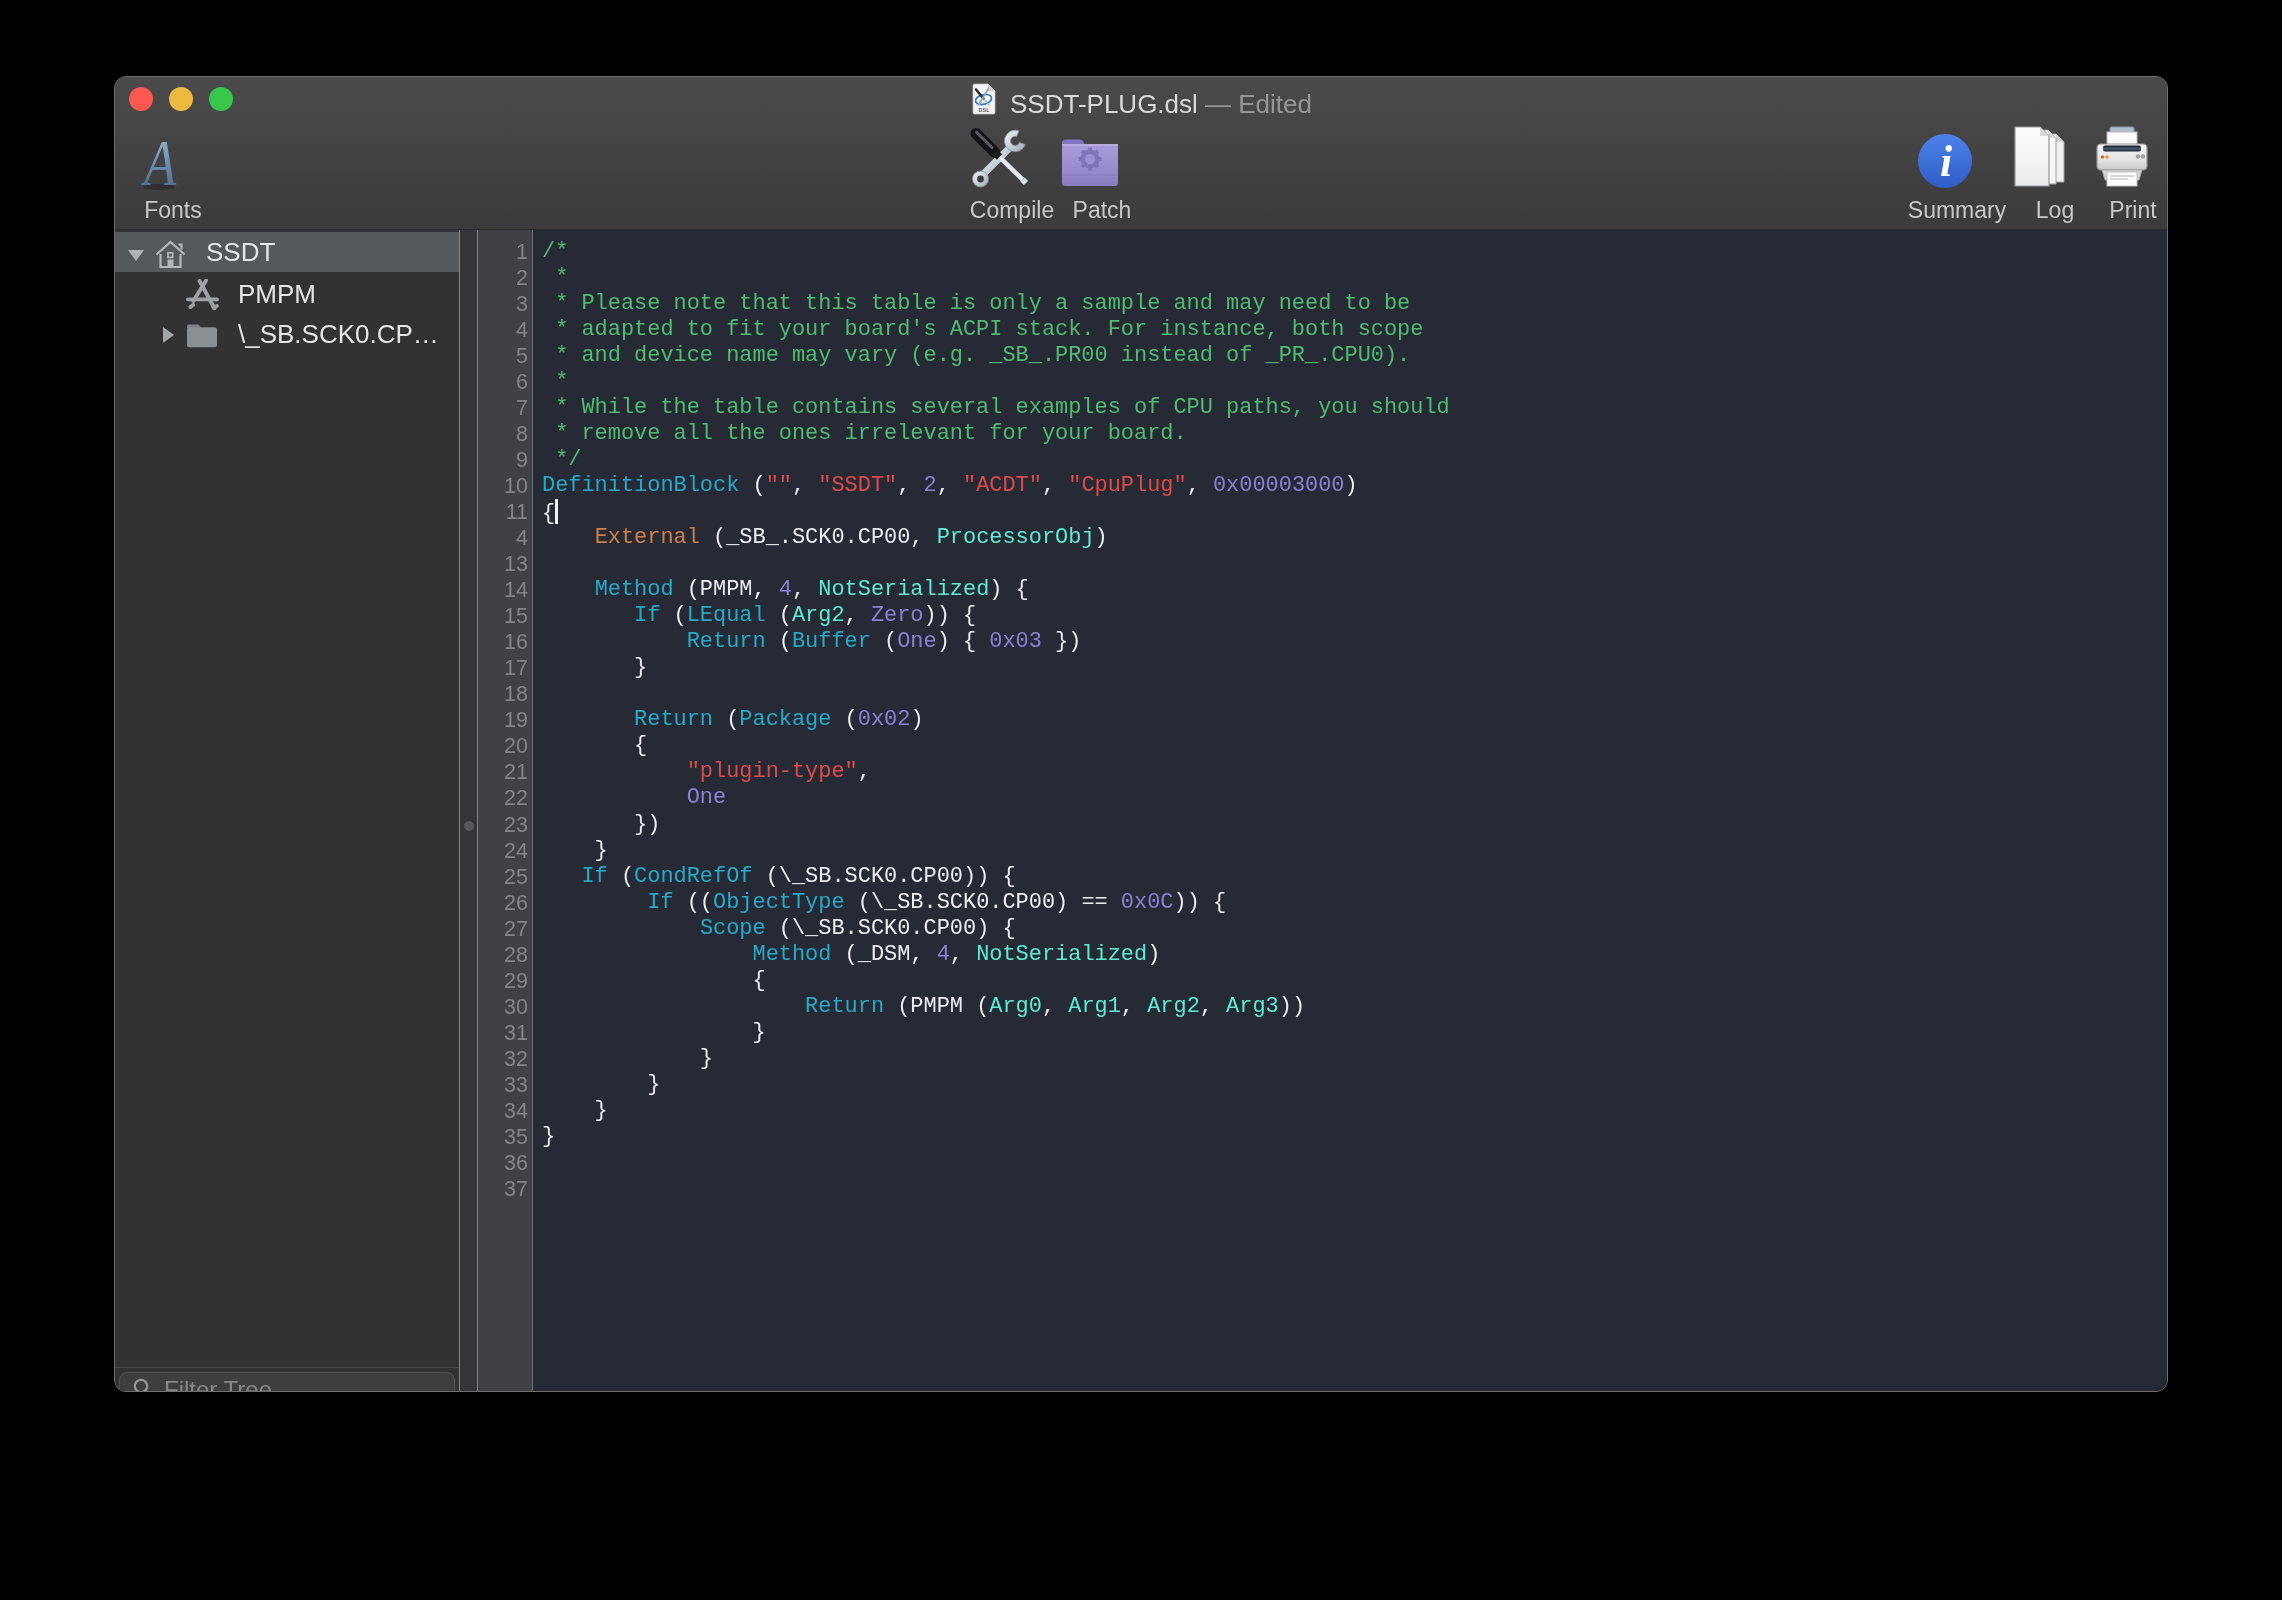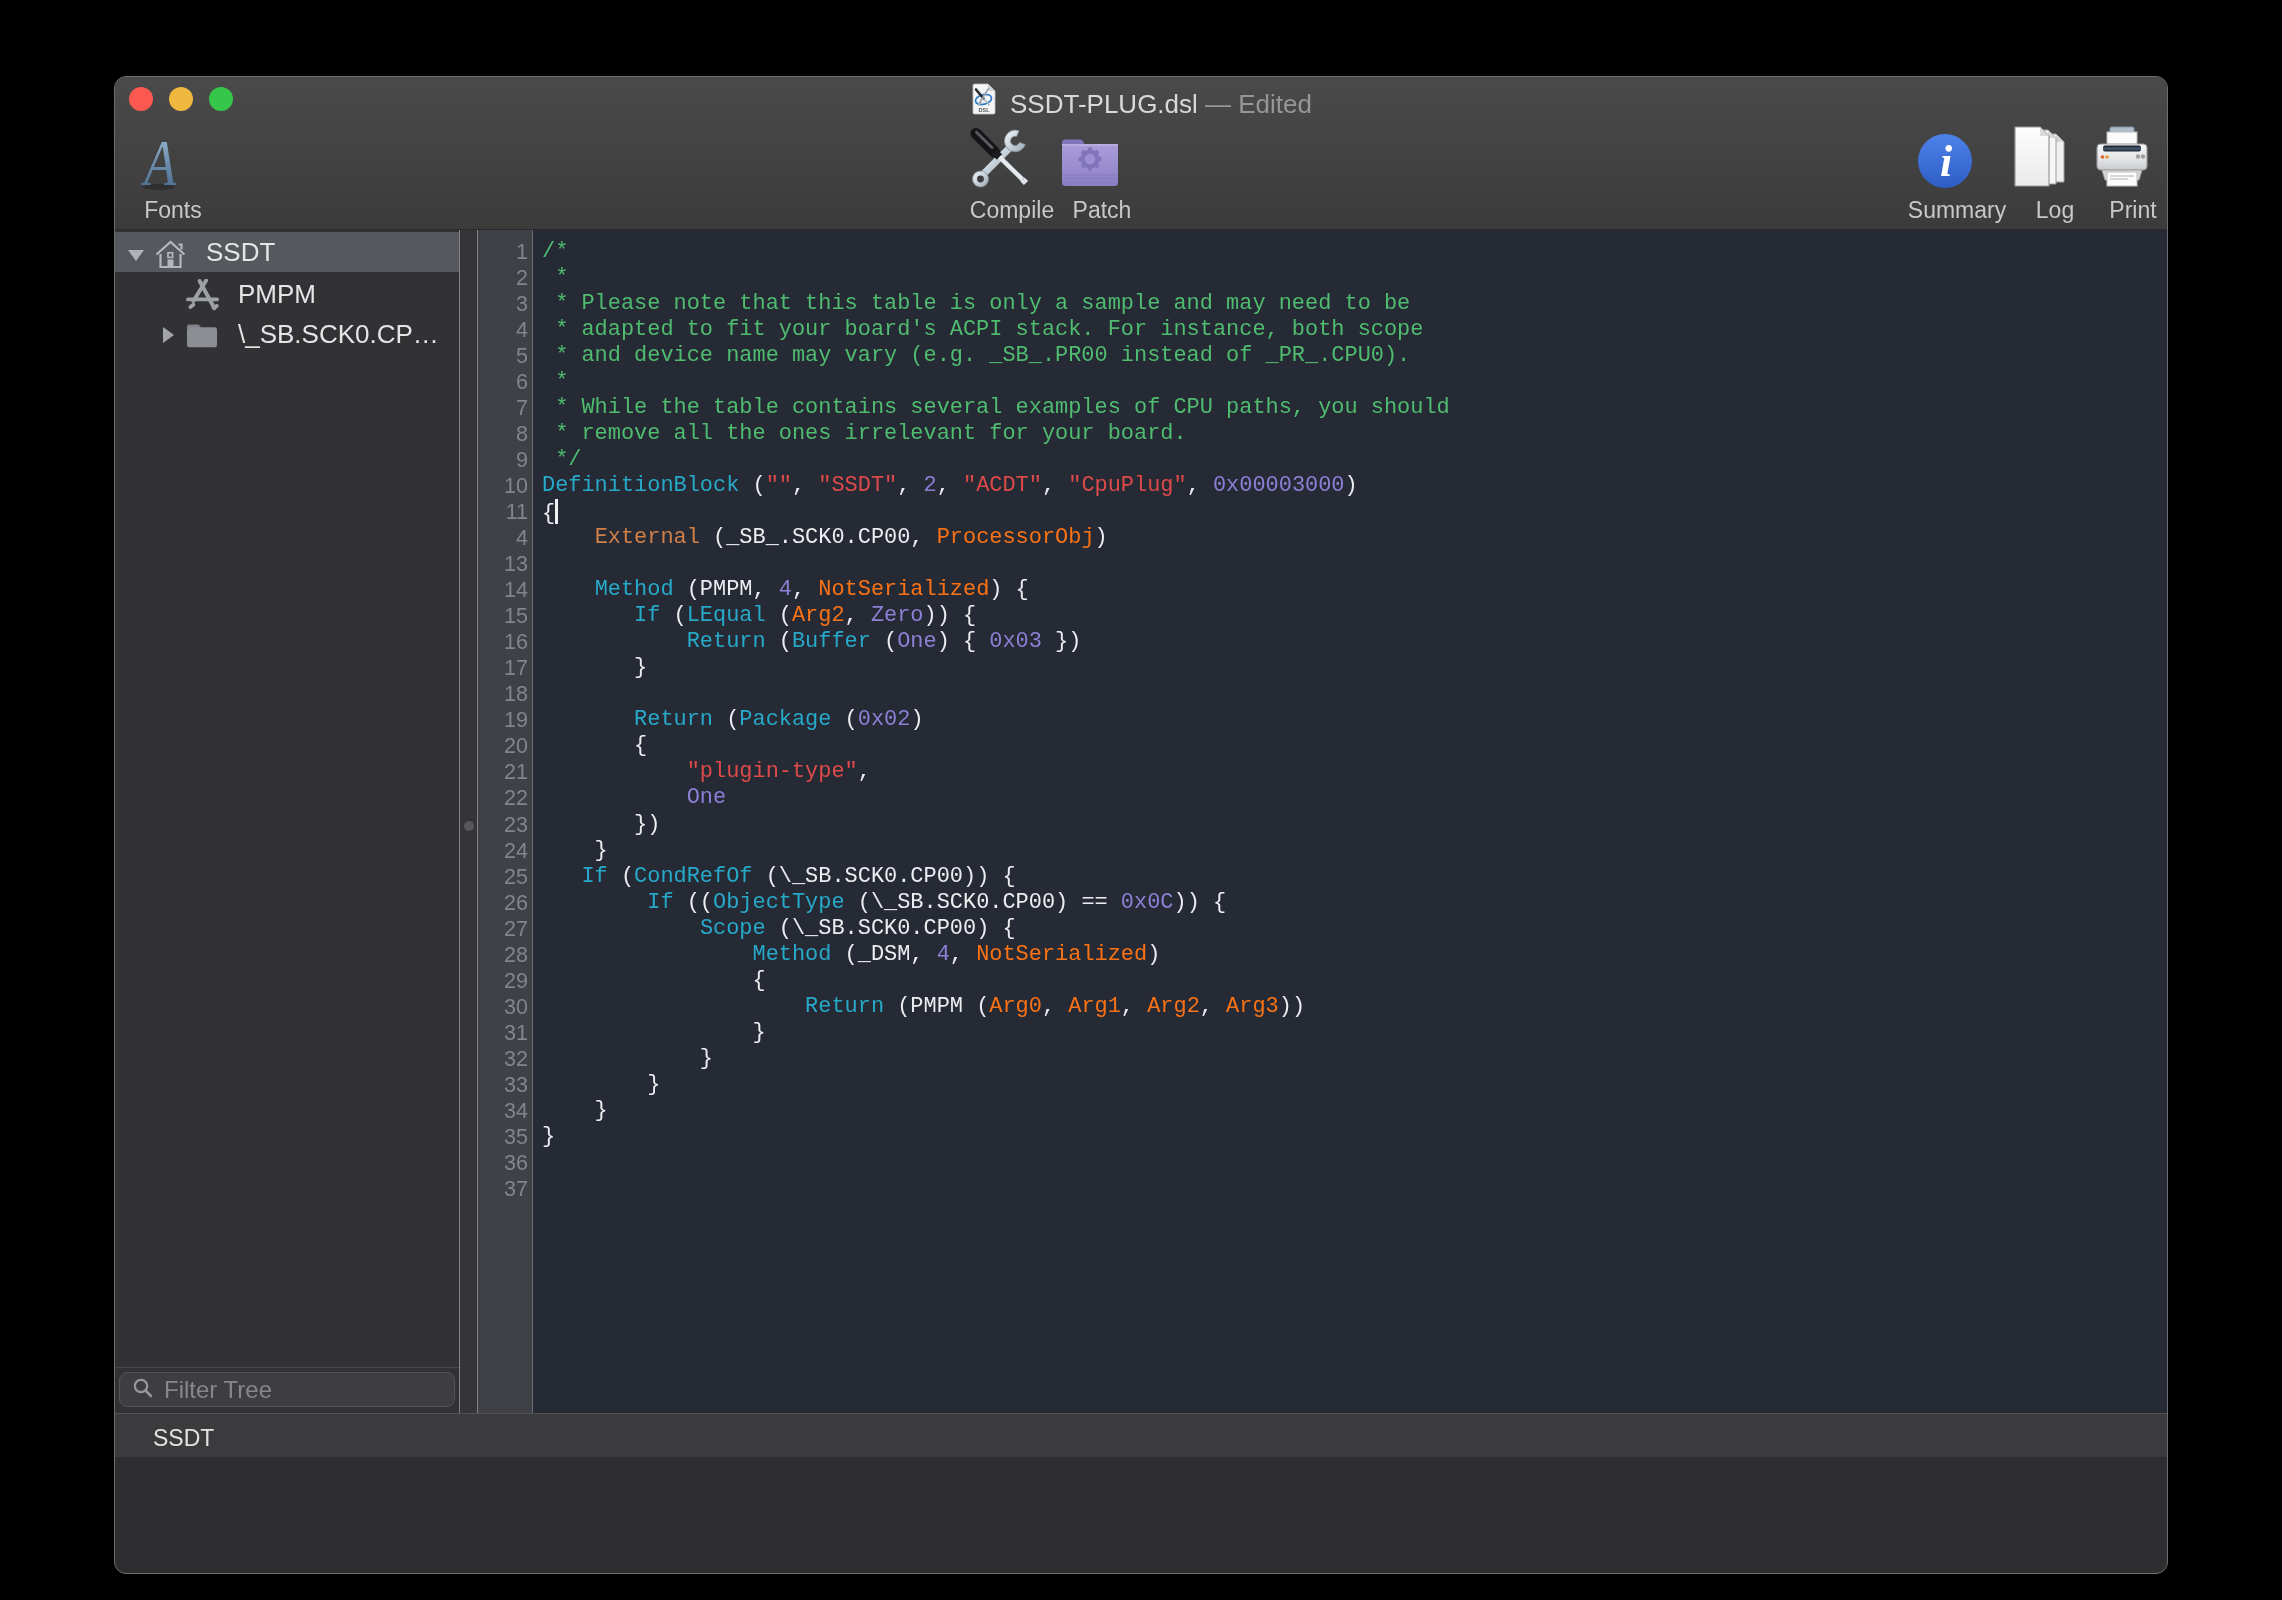--- a/index.html
+++ b/index.html
@@ -1,18 +1,18 @@
 <!DOCTYPE html>
 <html><head>
 <meta charset="utf-8">
 <style>
   * { margin:0; padding:0; box-sizing:border-box; }
   html,body { width:2282px; height:1600px; background:#000; overflow:hidden;
     font-family:"Liberation Sans", sans-serif; }
-  #win { position:absolute; left:114px; top:76px; width:2054px; height:1498px; opacity:0.999;
+  #win { position:absolute; left:114px; top:76px; width:2054px; height:1316px; opacity:0.999;
      border-radius:12px; background:#2e2e30; border:1px solid #6e6e70; overflow:hidden; }
   #win > div { position:absolute; }
   
   #chrome { left:0; top:0; width:2054px; height:153px;
      background:linear-gradient(#4a4a4b,#3b3b3c); border-bottom:1px solid #2b2b2d; }
   .light { position:absolute; top:9.5px; width:24px; height:24px; border-radius:50%; }
   #ttl { position:absolute; top:12px; left:852px; height:30px; white-space:nowrap; }
   #ttl .t1 { color:#d9d9da; font-size:26px; }
   #ttl .t2 { color:#969698; font-size:26px; }
   .tlab { position:absolute; transform:translateX(-50%); font-size:23px; color:#c7c8c9; white-space:nowrap;margin-left:12px; }
@@ -37,21 +37,21 @@
      font-size:21.5px; line-height:26.05px; color:#82858a; }
   #codearea { left:418px; top:153px; width:1636px; height:1182.5px; background:#262a34; }
   #code { position:absolute; left:9px; top:8.5px;
      font-family:"Liberation Mono", monospace; font-size:21.93px; line-height:26.05px;
      color:#ecedf0; }
   #code .ln { white-space:pre; height:26.05px; }
   #code .c { color:#4fbc70; }
   #code .k { color:#27a9c9; }
   #code .s { color:#dd4a4a; }
   #code .n { color:#8b80d6; }
-  #code .m { color:#f97316;margin-top:48px; }
+  #code .m { color:#5eead4;margin-top:48px; }
   #code .o { color:#cf8049; }
   .cursor { display:inline-block; width:2.5px; height:25px; background:#f0f1f2; vertical-align:-5px; }
   
   #status { left:0; top:1335.5px; width:2054px; height:44.5px;
      background:#3b3b3d; border-top:1px solid #525254; }
   #status span { position:absolute; left:38px; top:11px; font-size:23px; color:#e2e2e3; }
 </style>
 </head>
 <body>
 <div id="win">

